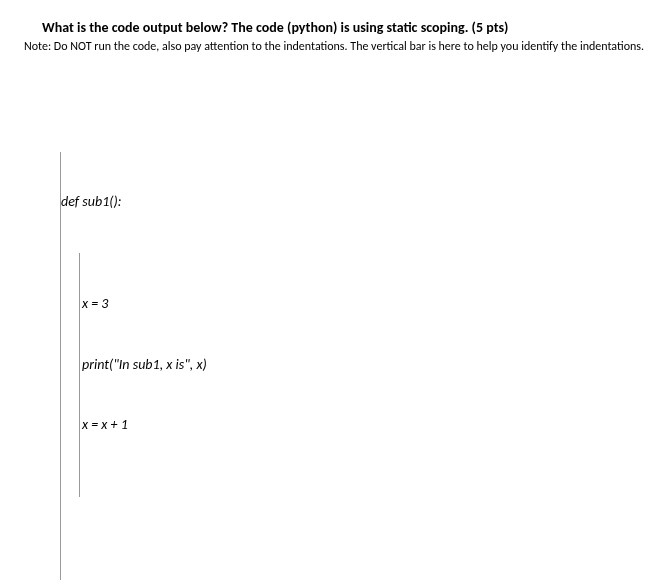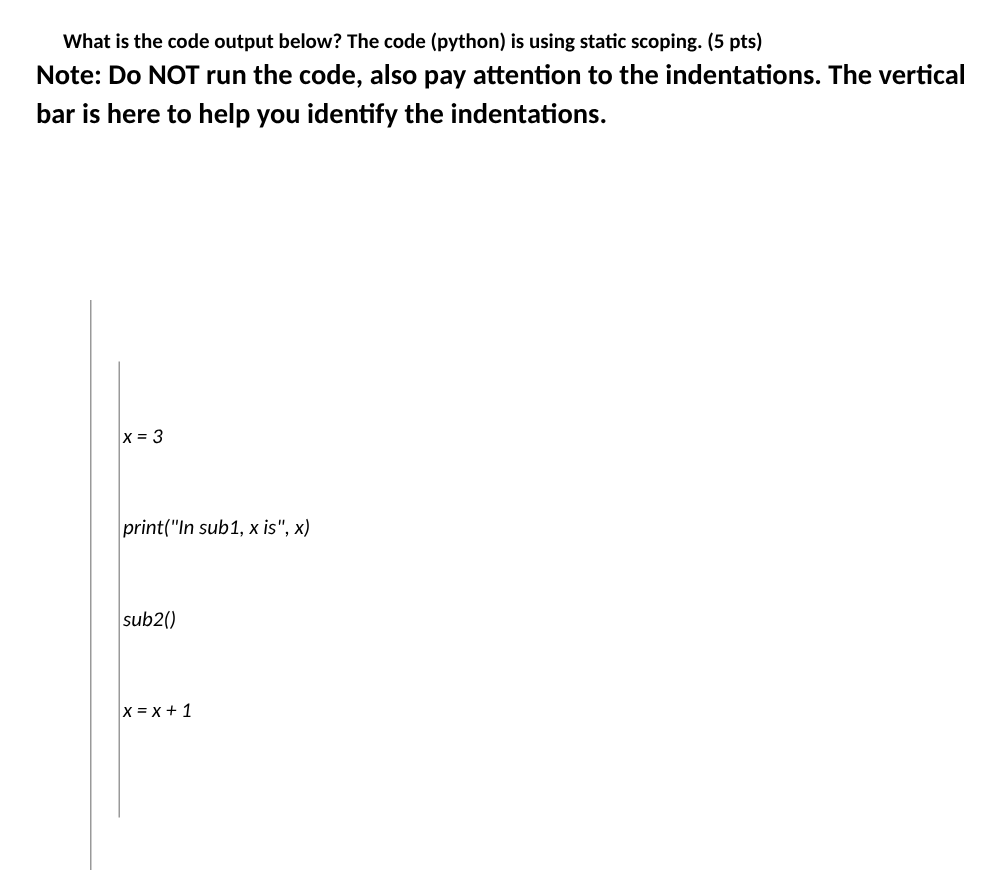--- a/index.html
+++ b/index.html
@@ -9,31 +9,31 @@
     }
     body {
       width: 669px;
       height: 580px;
       background: #ffffff;
       font-family: Calibri, Arial, sans-serif;
       padding: 18px 24px;
       color: #000000;
     }
     .question {
-      margin-bottom: 28px;
+      margin-bottom: 16px;
     }
     .question-title {
       font-weight: bold;
       font-size: 14px;
       margin-left: 18px;
       line-height: 1.4;
     }
     .question-note {
-      font-weight: bold;
-      font-size: 19px;
+      font-weight: normal;
+      font-size: 12px;
       line-height: 1.4;
     }
     .code-block {
       font-family: Calibri, Arial, sans-serif;
       font-style: italic;
       font-size: 14px;
       line-height: 1.45;
       white-space: pre;
     }
     .level-1 {
@@ -54,24 +54,24 @@
 <body>
 
 <div class="question">
   <div class="question-title">What is the code output below? The code (python) is using static scoping. (5 pts)</div>
   <div class="question-note">Note: Do NOT run the code, also pay attention to the indentations. The vertical bar is here to help you identify the indentations.</div>
 </div>
 
 <div class="code-block">
   <div class="level-1">
     <div class="level-2">
+      <div>def sub1():</div>
       <div class="level-3">
         <div>x = 3</div>
         <div>print("In sub1, x is", x)</div>
-        <div>sub2()</div>
         <div>x = x + 1</div>
         
       </div>
       
       
       
       
       
       
       

